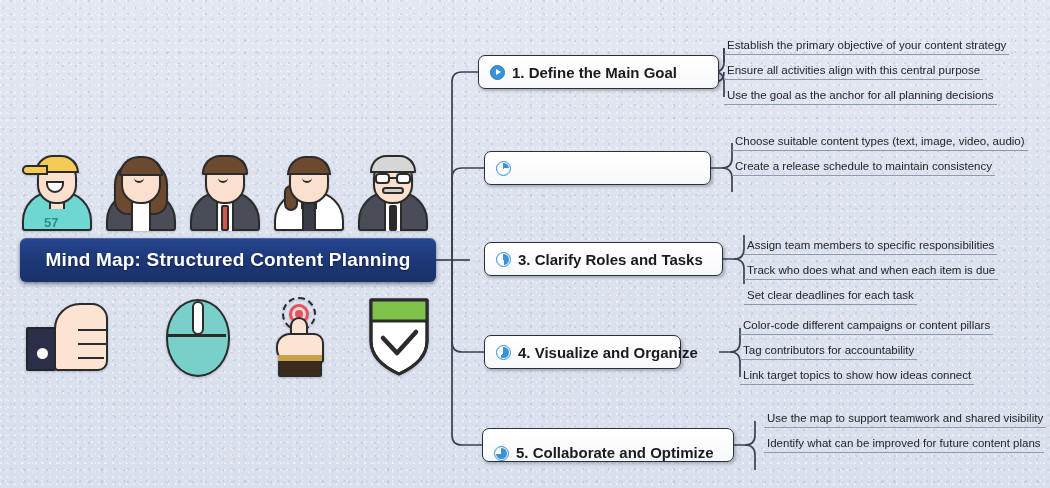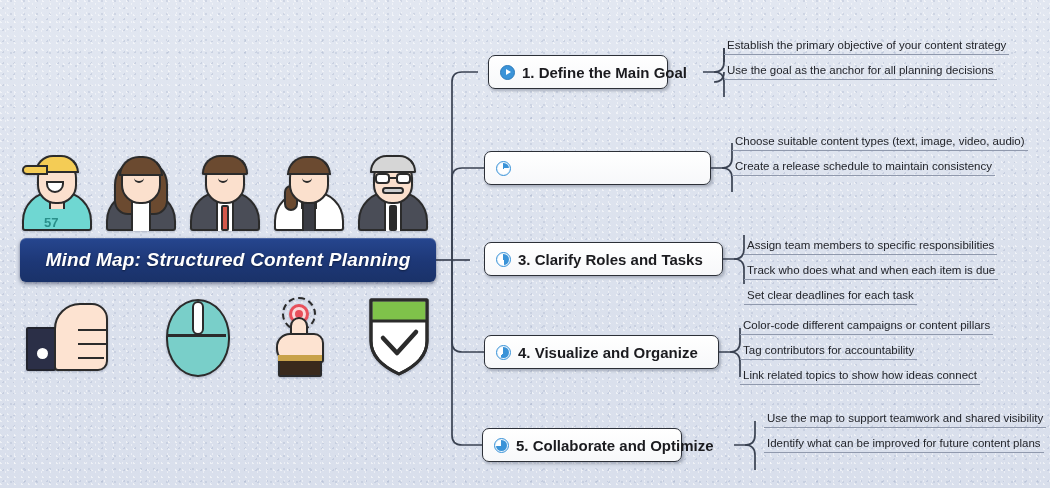--- a/index.html
+++ b/index.html
@@ -24,21 +24,20 @@
   .central{
     position:absolute;left:20px;top:238px;width:416px;height:44px;
     background:linear-gradient(180deg,#26468f 0%,#1d3776 55%,#1a3269 100%);
     border-radius:6px;
     box-shadow:0 2px 4px rgba(20,30,60,.35), inset 0 1px 0 rgba(255,255,255,.18);
     display:flex;align-items:center;justify-content:center;
   }
   .central span{
     color:#fff;font-size:19px;font-weight:bold;letter-spacing:.2px;
     text-shadow:0 1px 2px rgba(0,0,0,.45);
-    font-style:italic;
   }
 
   
   .branch{
     position:absolute;height:34px;
     background:linear-gradient(180deg,#ffffff 0%,#f7f8fa 100%);
     border:1.6px solid #2c3038;border-radius:7px;
     box-shadow:1.5px 2px 3px rgba(40,50,70,.30);
     display:flex;align-items:center;padding:0 13px 0 11px;
     box-sizing:border-box;white-space:nowrap;
@@ -220,29 +219,32 @@
         <path d="M3,3 H59 V44 C59,62 42,72 31,77 C20,72 3,62 3,44 Z" fill="none" stroke="#2b2b2b" stroke-width="3" stroke-linejoin="round"></path>
         <path d="M15,41 L29,56 L48,35" fill="none" stroke="#2b2b2b" stroke-width="4.5" stroke-linecap="round" stroke-linejoin="round"></path>
       </svg>
     </div>
   </div>
 
   <div class="central sticker">
     <span>Mind Map: Structured Content Planning</span>
   </div>
 
-  <div class="branch" style="left:478px;top:55px;width:180px;margin-left:10px;">
+  <div class="branch" style="left:478px;top:55px;width:241px;">
     <span class="pie p-play">
         <i></i>
       </span>
     <span class="blabel">1. Define the Main Goal</span>
   </div>
   <div class="subs" style="left:724px;top:30px;">
     <div class="sub">
         <span>Establish the primary objective of your content strategy</span>
+      </div>
+    <div class="sub">
+        <span>Ensure all activities align with this central purpose</span>
       </div>
     <div class="sub">
         <span>Use the goal as the anchor for all planning decisions</span>
       </div>
   </div>
 
   <div class="branch" style="left:484px;top:151px;width:227px;">
     <span class="pie p25">
         <i></i>
       </span>
@@ -267,39 +269,39 @@
         <span>Assign team members to specific responsibilities</span>
       </div>
     <div class="sub">
         <span>Track who does what and when each item is due</span>
       </div>
     <div class="sub">
         <span>Set clear deadlines for each task</span>
       </div>
   </div>
 
-  <div class="branch" style="left:484px;top:335px;width:235px;">
+  <div class="branch" style="left:484px;top:335px;width:197px;">
     <span class="pie p60">
         <i></i>
       </span>
     <span class="blabel">4. Visualize and Organize</span>
   </div>
   <div class="subs" style="left:740px;top:310px;">
     <div class="sub">
         <span>Color-code different campaigns or content pillars</span>
       </div>
     <div class="sub">
         <span>Tag contributors for accountability</span>
       </div>
     <div class="sub">
-        <span>Link related topics to show how ideas connect</span>
-      </div>
-  </div>
-
-  <div class="branch" style="left:482px;top:428px;width:200px;">
+        <span>Link target topics to show how ideas connect</span>
+      </div>
+  </div>
+
+  <div class="branch" style="left:482px;top:428px;width:252px;align-items:flex-end;">
     <span class="pie p75">
         <i></i>
       </span>
     <span class="blabel">5. Collaborate and Optimize</span>
   </div>
   <div class="subs" style="left:755px;top:403px;padding-left:9px;">
     <div class="sub">
         <span>Use the map to support teamwork and shared visibility</span>
       </div>
     <div class="sub">

